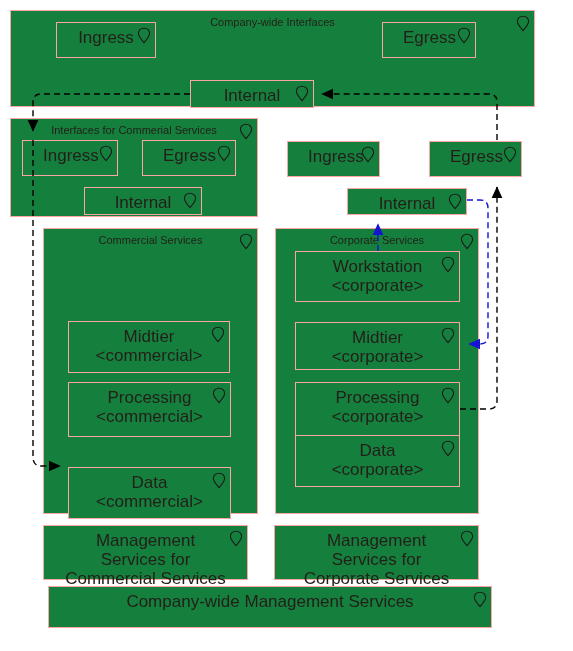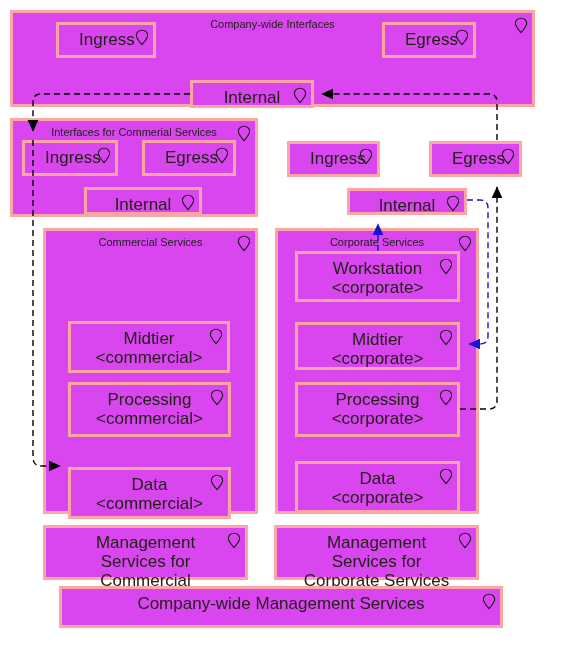--- a/index.html
+++ b/index.html
@@ -18,22 +18,22 @@
   #canvas {
     position: absolute;
     left: 0; top: 0;
     width: 573px;
     height: 651px;
   }
   
   .node {
     position: absolute;
     box-sizing: border-box;
-    background: #d946ef;
-    border: 3px solid #fca5a5;
+    background: #15803d;
+    border: 1px solid #fca5a5;
     color: #23201a;
   }
   .node > .label {
     position: absolute;
     left: 0;
     right: 0;
     text-align: center;
     line-height: 1.12;
     white-space: pre-line;
     pointer-events: none;
@@ -240,21 +240,21 @@
   <div class="node leaf" style="left: 295px; top: 382px; width: 165px; height: 55px;">
     <span class="label">Processing
 &lt;corporate&gt;</span>
     <span class="pin">
       <svg viewBox="0 0 14 17" width="14" height="17">
           <path d="M7 1.2 C10.2 1.2 12.6 3.5 12.6 6.4 C12.6 9.2 9.6 12.4 7 15.6 C4.4 12.4 1.4 9.2 1.4 6.4 C1.4 3.5 3.8 1.2 7 1.2 Z" fill="none" stroke="#1a1a1a" stroke-width="1.1"></path>
         </svg>
     </span>
   </div>
 
-  <div class="node leaf" style="left: 295px; top: 461px; width: 165px; height: 52px; padding-left: 11px;">
+  <div class="node leaf" style="left: 295px; top: 435px; width: 165px; height: 52px; padding-left: 11px;">
     <span class="label">Data &lt;corporate&gt;</span>
     <span class="pin">
       <svg viewBox="0 0 14 17" width="14" height="17">
           <path d="M7 1.2 C10.2 1.2 12.6 3.5 12.6 6.4 C12.6 9.2 9.6 12.4 7 15.6 C4.4 12.4 1.4 9.2 1.4 6.4 C1.4 3.5 3.8 1.2 7 1.2 Z" fill="none" stroke="#1a1a1a" stroke-width="1.1"></path>
         </svg>
     </span>
   </div>
 
   <div class="node leaf" style="left: 43px; top: 525px; width: 205px; height: 55px;">
     <span class="label">Management Services for
@@ -269,21 +269,21 @@
   <div class="node leaf" style="left: 274px; top: 525px; width: 205px; height: 55px;">
     <span class="label">Management Services for
 Corporate Services</span>
     <span class="pin">
       <svg viewBox="0 0 14 17" width="14" height="17">
           <path d="M7 1.2 C10.2 1.2 12.6 3.5 12.6 6.4 C12.6 9.2 9.6 12.4 7 15.6 C4.4 12.4 1.4 9.2 1.4 6.4 C1.4 3.5 3.8 1.2 7 1.2 Z" fill="none" stroke="#1a1a1a" stroke-width="1.1"></path>
         </svg>
     </span>
   </div>
 
-  <div class="node leaf" style="left: 59px; top: 586px; width: 444px; height: 42px; padding-left: 24px;">
+  <div class="node leaf" style="left: 48px; top: 586px; width: 444px; height: 42px; padding-left: 24px;">
     <span class="label">Company-wide Management Services</span>
     <span class="pin">
       <svg viewBox="0 0 14 17" width="14" height="17">
           <path d="M7 1.2 C10.2 1.2 12.6 3.5 12.6 6.4 C12.6 9.2 9.6 12.4 7 15.6 C4.4 12.4 1.4 9.2 1.4 6.4 C1.4 3.5 3.8 1.2 7 1.2 Z" fill="none" stroke="#1a1a1a" stroke-width="1.1"></path>
         </svg>
     </span>
   </div>
 
   <svg id="wires" viewBox="0 0 573 651">
     <defs>

